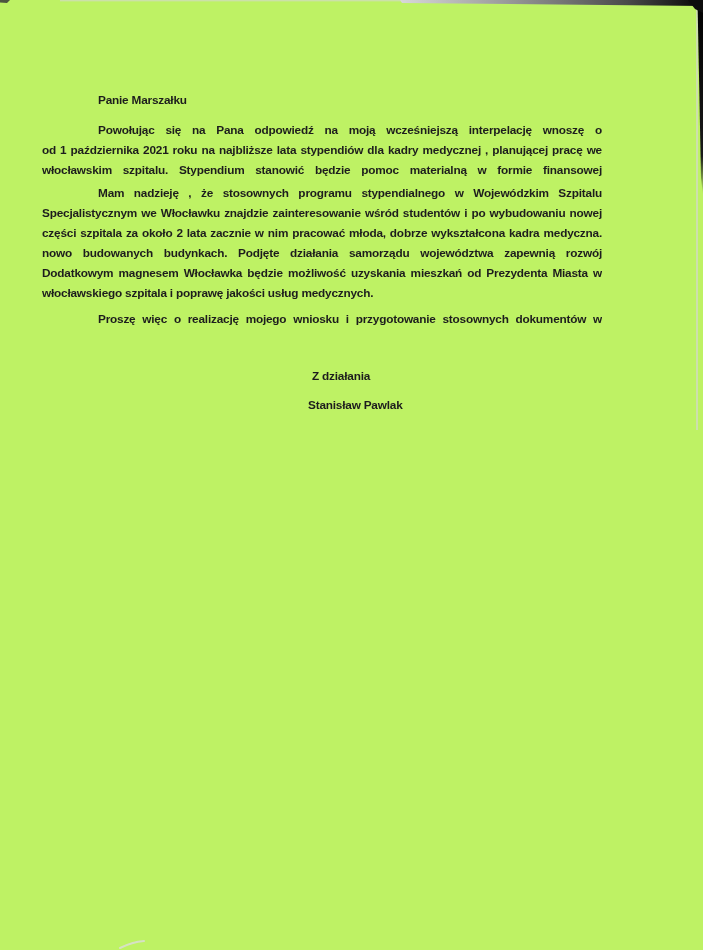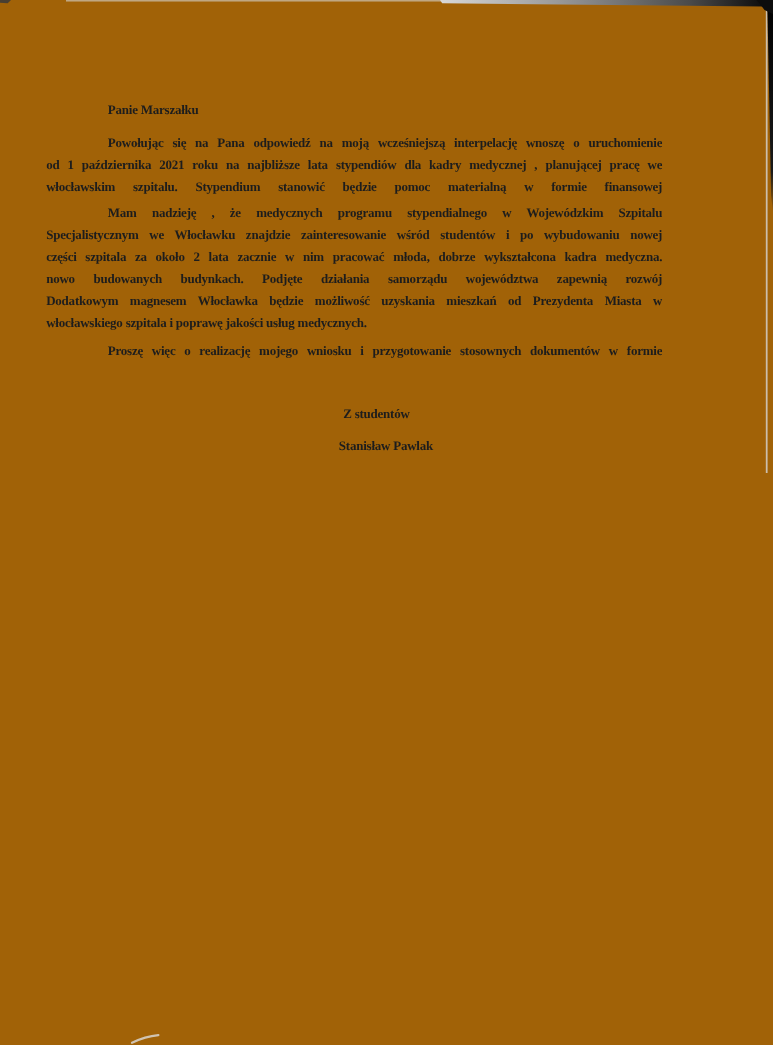--- a/index.html
+++ b/index.html
@@ -4,23 +4,23 @@
 <style>
   html, body {
     margin: 0;
     padding: 0;
     background: #ffffff;
   }
   .page {
     position: relative;
     width: 703px;
     height: 950px;
-    background: #a16207;
+    background: #bef264;
     overflow: hidden;
-    font-family: Liberation Serif, serif;
+    font-family: Liberation Sans, sans-serif;
   }
   .artifacts {
     position: absolute;
     left: 0; top: 0;
     width: 703px; height: 950px;
     pointer-events: none;
   }
   .letter {
     position: absolute;
     left: 42px;
@@ -102,30 +102,30 @@
 
     <div class="salutation">Panie Marszałku</div>
 
     <div class="para para-1">
       <div class="line first">Powołując się na Pana odpowiedź na moją wcześniejszą interpelację wnoszę o uruchomienie</div>
       <div class="line">od 1 października 2021 roku na najbliższe lata stypendiów dla kadry medycznej , planującej pracę we</div>
       <div class="line">włocławskim szpitalu.  Stypendium stanowić będzie pomoc materialną w formie finansowej</div>
     </div>
 
     <div class="para para-2">
-      <div class="line first">Mam nadzieję , że medycznych programu stypendialnego w Wojewódzkim Szpitalu</div>
+      <div class="line first">Mam nadzieję , że stosownych programu stypendialnego w Wojewódzkim Szpitalu</div>
       <div class="line">Specjalistycznym we Włocławku znajdzie zainteresowanie wśród studentów i po wybudowaniu nowej</div>
       <div class="line">części szpitala za około 2 lata zacznie w nim pracować młoda, dobrze wykształcona kadra medyczna.</div>
       <div class="line">nowo budowanych budynkach. Podjęte działania samorządu województwa zapewnią rozwój</div>
       <div class="line">Dodatkowym magnesem Włocławka będzie możliwość uzyskania mieszkań od Prezydenta Miasta w</div>
       <div class="line last">włocławskiego szpitala i poprawę jakości usług medycznych.</div>
     </div>
 
     <div class="para para-3">
       <div class="line first">Proszę więc o realizację mojego wniosku i przygotowanie stosownych dokumentów w formie</div>
     </div>
 
-    <div class="closing">Z studentów</div>
+    <div class="closing">Z działania</div>
 
     <div class="signature">Stanisław Pawlak</div>
 
   </div>
 </div>
 
 </body></html>

